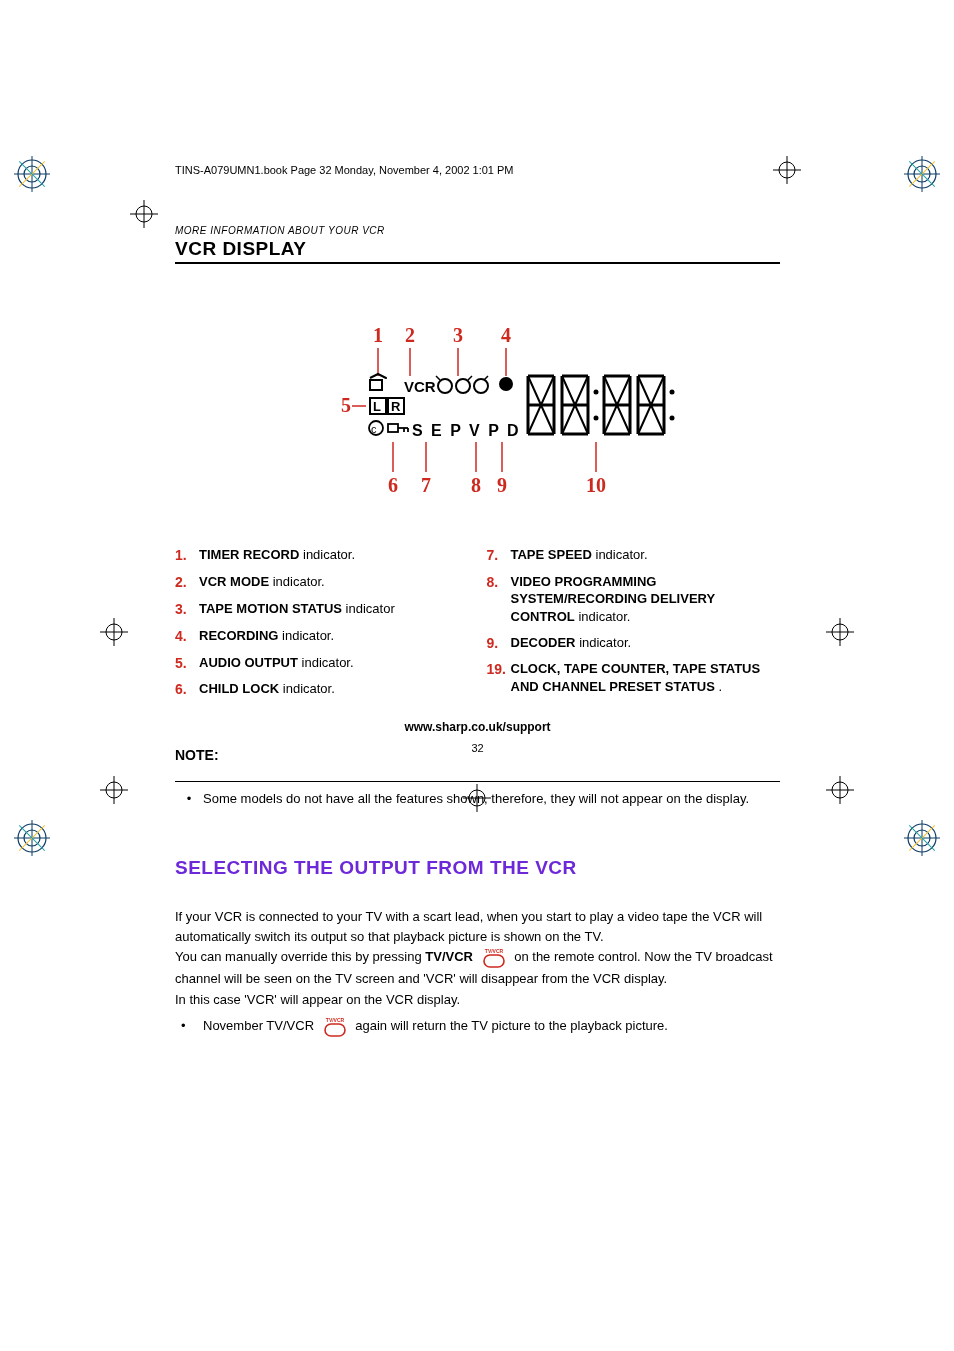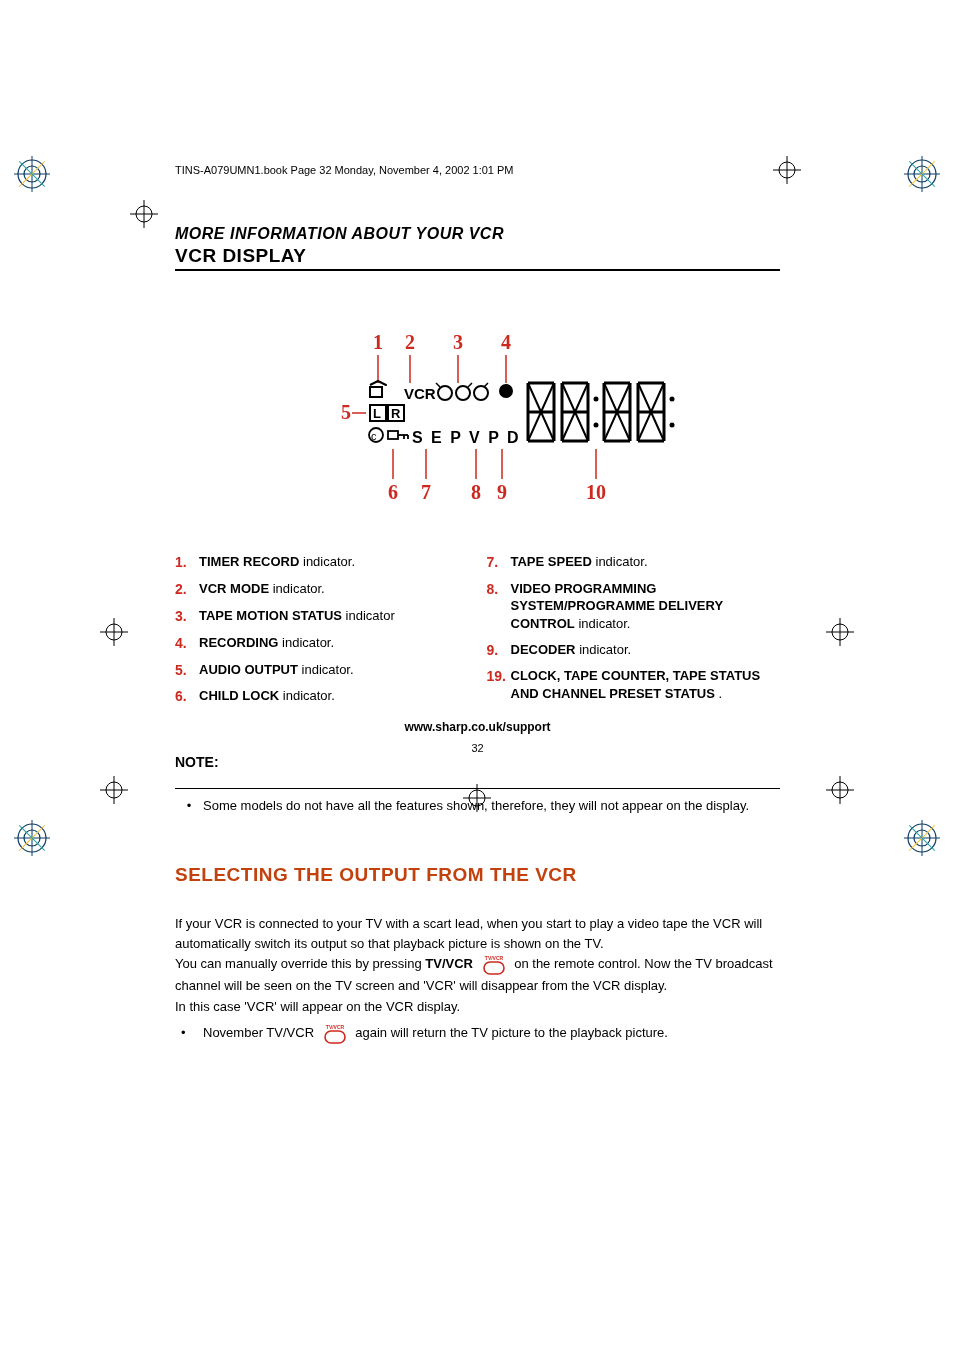--- a/index.html
+++ b/index.html
@@ -23,40 +23,40 @@
   .cross-bl { bottom: 208px; left: 100px; }
   .cross-br { bottom: 208px; right: 100px; }
   .cross-inner-tl { top: 200px; left: 130px; }
 
   
   .book-header { position: absolute; top: 164px; left: 175px; font-size: 11px; }
 
   
   .content { position: absolute; top: 225px; left: 175px; width: 605px; }
 
-  .section-header { font-style: italic; font-weight: 700; font-size: 16px; letter-spacing: 0.5px; }
+  .section-header { font-style: italic; font-weight: 400; font-size: 10px; letter-spacing: 0.5px; }
   .section-title { font-weight: 900; font-size: 19px; letter-spacing: 0.5px; margin-top: 2px; }
   .hr { border: none; border-top: 2px solid #000; margin-top: 2px; }
 
   .diagram-wrap { text-align: center; margin-top: 60px; margin-bottom: 28px; }
   .diagram-wrap svg { display: inline-block; }
 
   .cols { display: flex; gap: 18px; }
   .col { flex: 1; }
   .item { display: flex; margin-bottom: 8px; font-size: 13px; line-height: 1.35; }
   .item-num { width: 24px; font-weight: bold; color: #ce291f; font-size: 14px; flex-shrink: 0; }
   .item-text { flex: 1; }
   .item-text .b { font-weight: 900; }
 
   .note-head { font-weight: bold; font-size: 14px; margin-top: 40px; margin-bottom: 18px; }
   .note-hr { border: none; border-top: 1px solid #000; }
   .note-body { display: flex; font-size: 13px; line-height: 1.45; margin-top: 8px; }
   .note-bullet { width: 28px; text-align: center; }
 
-  .h2 { font-weight: 900; font-size: 19px; color: #c2410c; letter-spacing: 0.5px; margin-top: 48px; margin-bottom: 28px; }
+  .h2 { font-weight: 900; font-size: 19px; color: #6d28d9; letter-spacing: 0.5px; margin-top: 48px; margin-bottom: 28px; }
 
   .para { font-size: 13px; line-height: 1.55; }
   .para .b { font-weight: 900; }
 
   .btn-ico { display: inline-block; vertical-align: middle; margin: 0 2px; }
   .btn-ico svg { display: block; }
 
   .bullet-line { display: flex; font-size: 13px; line-height: 1.55; margin-top: 6px; }
   .bullet-line .dot { width: 28px; text-align: left; padding-left: 6px; }
   .bullet-line .txt { flex: 1; }
@@ -282,21 +282,21 @@
             <span class="item-text"><span class="b">CHILD LOCK</span><span> indicator.</span></span>
           </div>
       </div>
       <div class="col">
         <div class="item">
             <span class="item-num">7.</span>
             <span class="item-text"><span class="b">TAPE SPEED</span><span> indicator.</span></span>
           </div>
         <div class="item">
             <span class="item-num">8.</span>
-            <span class="item-text"><span class="b">VIDEO PROGRAMMING SYSTEM/PROGRAMME DELIVERY CONTROL</span><span> indicator.</span></span>
+            <span class="item-text"><span class="b">VIDEO PROGRAMMING SYSTEM/RECORDING DELIVERY CONTROL</span><span> indicator.</span></span>
           </div>
         <div class="item">
             <span class="item-num">9.</span>
             <span class="item-text"><span class="b">DECODER</span><span> indicator.</span></span>
           </div>
         <div class="item">
             <span class="item-num">19.</span>
             <span class="item-text"><span class="b">CLOCK, TAPE COUNTER, TAPE STATUS AND CHANNEL PRESET STATUS</span><span> .</span></span>
           </div>
       </div>

